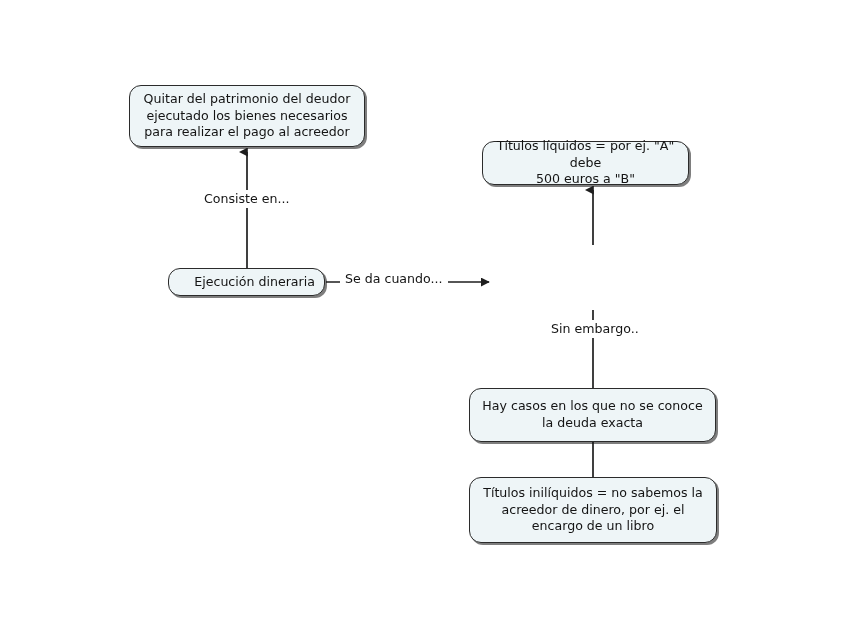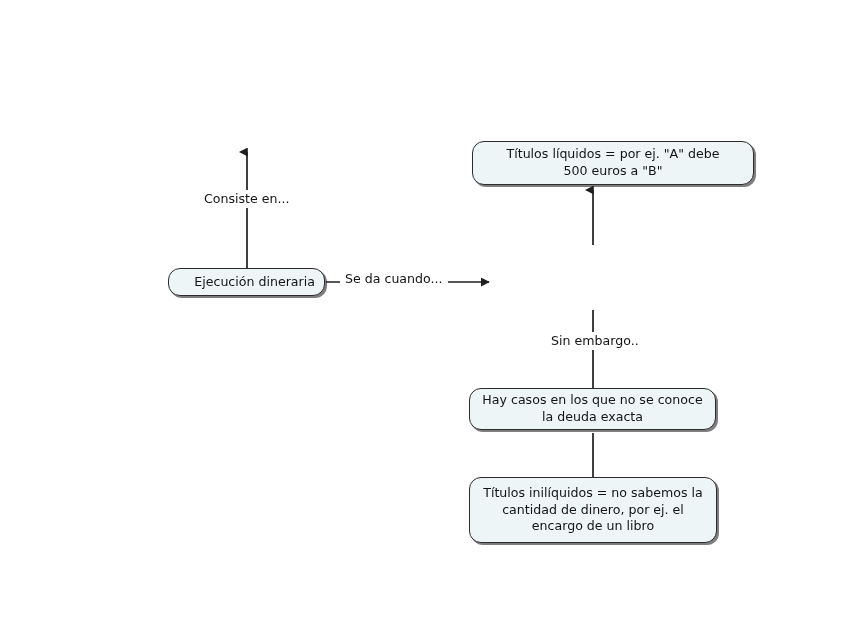--- a/index.html
+++ b/index.html
@@ -58,30 +58,30 @@
     color: #141414;
     font-size: 12.6px;
     line-height: 1.3;
     white-space: nowrap;
     padding: 1px 5px;
     text-align: left;
   }
 
   
   #node-quitar      { left: 129px; top: 85px;  width: 236px; height: 62px; }
-  #node-titulos-liq { left: 472px; top: 141px; width: 282px; height: 44px; align-items: center; }
+  #node-titulos-liq { left: 482px; top: 141px; width: 207px; height: 44px; align-items: center; }
   #node-titulo-ejec { left: 494px; top: 245px; width: 197px; height: 65px; }
   #node-ejecucion   { left: 168px; top: 268px; width: 157px; height: 28px; justify-content: flex-end; }
-  #node-hay-casos   { left: 469px; top: 388px; width: 247px; height: 42px; }
+  #node-hay-casos   { left: 469px; top: 388px; width: 247px; height: 54px; }
   #node-inilquidos  { left: 469px; top: 477px; width: 248px; height: 66px; }
 
   
   #label-consiste   { left: 199px; top: 190px; }
   #label-se-da      { left: 340px; top: 270px; }
-  #label-sin-emb    { left: 546px; top: 332px; }
+  #label-sin-emb    { left: 546px; top: 320px; }
 </style>
 </head>
 <body>
 
 <div id="canvas">
 
   <svg id="edges" viewBox="0 0 848 638" width="848" height="638" xmlns="http://www.w3.org/2000/svg">
     <defs>
       <marker id="arrow-up" markerWidth="9" markerHeight="9" refX="4.5" refY="8.2" orient="auto" markerUnits="userSpaceOnUse">
         <path d="M4.5 0 L9 9 L0 9 Z" fill="#1e1e1e"></path>
@@ -95,39 +95,44 @@
 
     <line x1="326" y1="282" x2="489" y2="282" stroke="#1e1e1e" stroke-width="1.7" marker-end="url(#arrow-right)"></line>
 
     <line x1="593" y1="245" x2="593" y2="190" stroke="#1e1e1e" stroke-width="1.7" marker-end="url(#arrow-up)"></line>
 
     <line x1="593" y1="310" x2="593" y2="388" stroke="#1e1e1e" stroke-width="1.7"></line>
 
     <line x1="593" y1="433" x2="593" y2="477" stroke="#1e1e1e" stroke-width="1.7"></line>
   </svg>
 
+  <div class="node" id="node-quitar">
+    <span class="node-text">Quitar del patrimonio del deudor
+ejecutado los bienes necesarios
+para realizar el pago al acreedor</span>
+  </div>
 
   <div class="node" id="node-titulos-liq">
     <span class="node-text">Títulos líquidos = por ej. "A" debe
 500 euros a "B"</span>
   </div>
 
 
   <div class="node" id="node-ejecucion">
     <span class="node-text">Ejecución dineraria</span>
   </div>
 
   <div class="node" id="node-hay-casos">
     <span class="node-text">Hay casos en los que no se conoce
 la deuda exacta</span>
   </div>
 
   <div class="node" id="node-inilquidos">
     <span class="node-text">Títulos inilíquidos = no sabemos la
-cantidad de dinero, por ej. el
+acreedor de dinero, por ej. el
 encargo de un libro</span>
   </div>
 
   <div class="edge-label" id="label-consiste">Consiste en...</div>
 
   <div class="edge-label" id="label-se-da">Se da cuando...</div>
 
   <div class="edge-label" id="label-sin-emb">Sin embargo..</div>
 
 </div>

